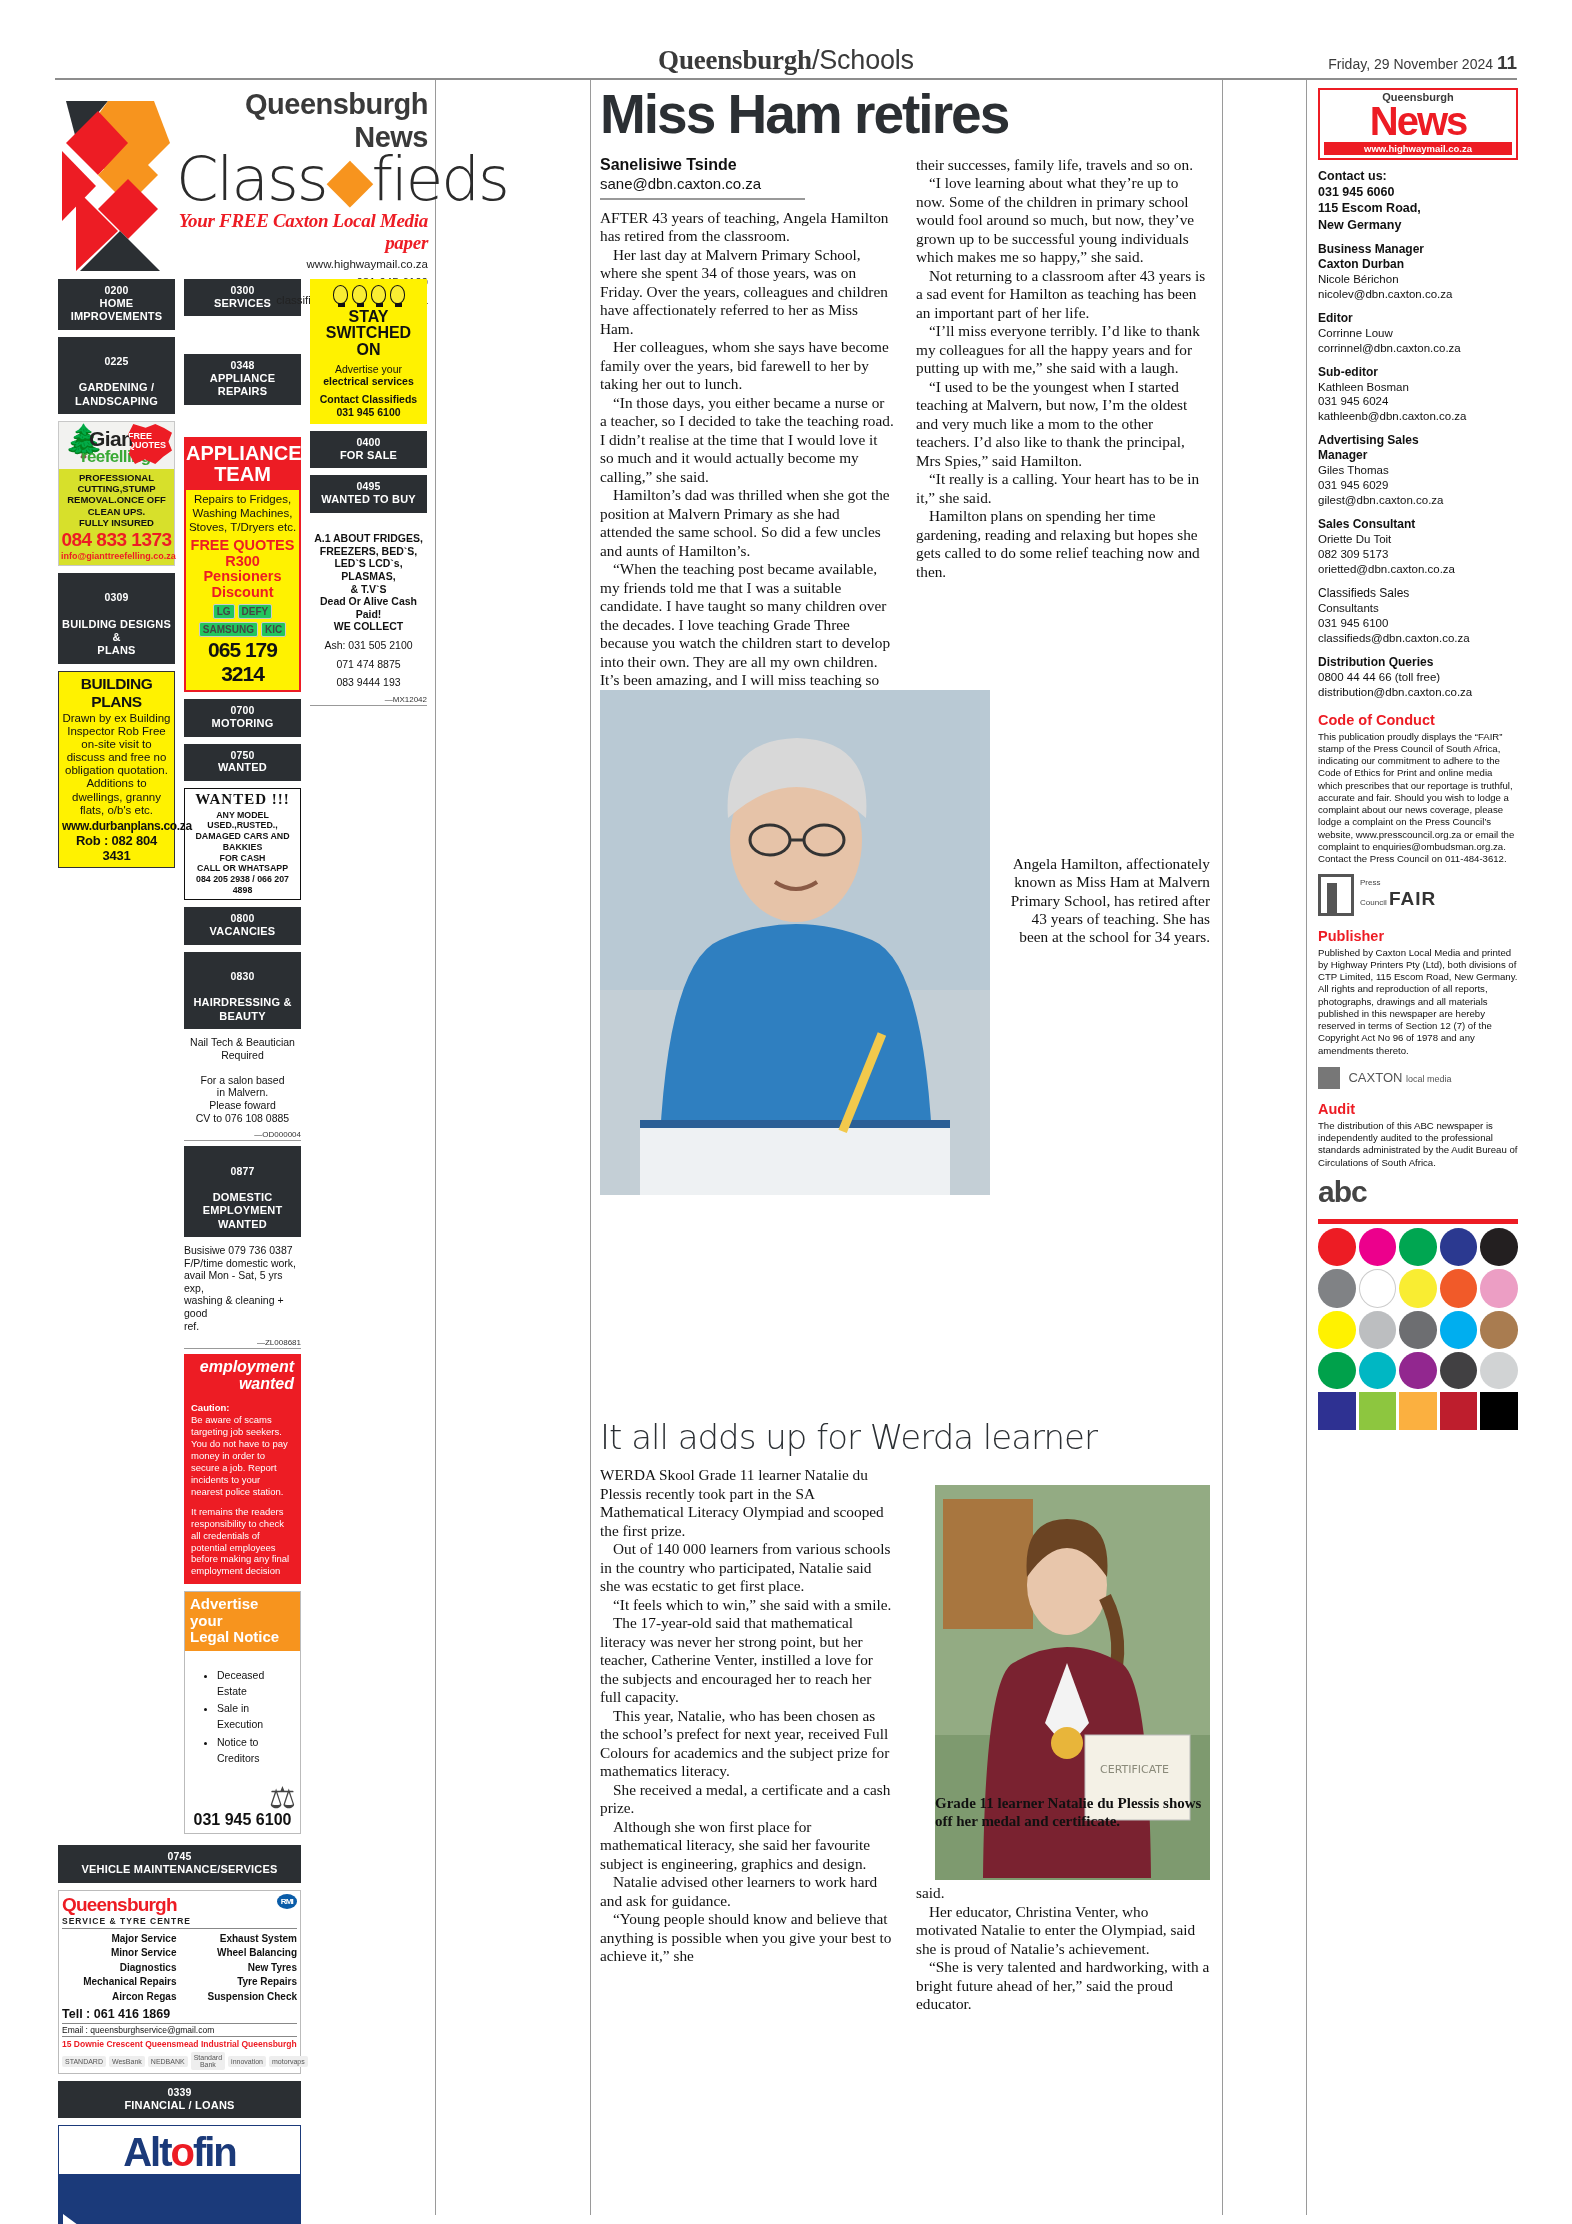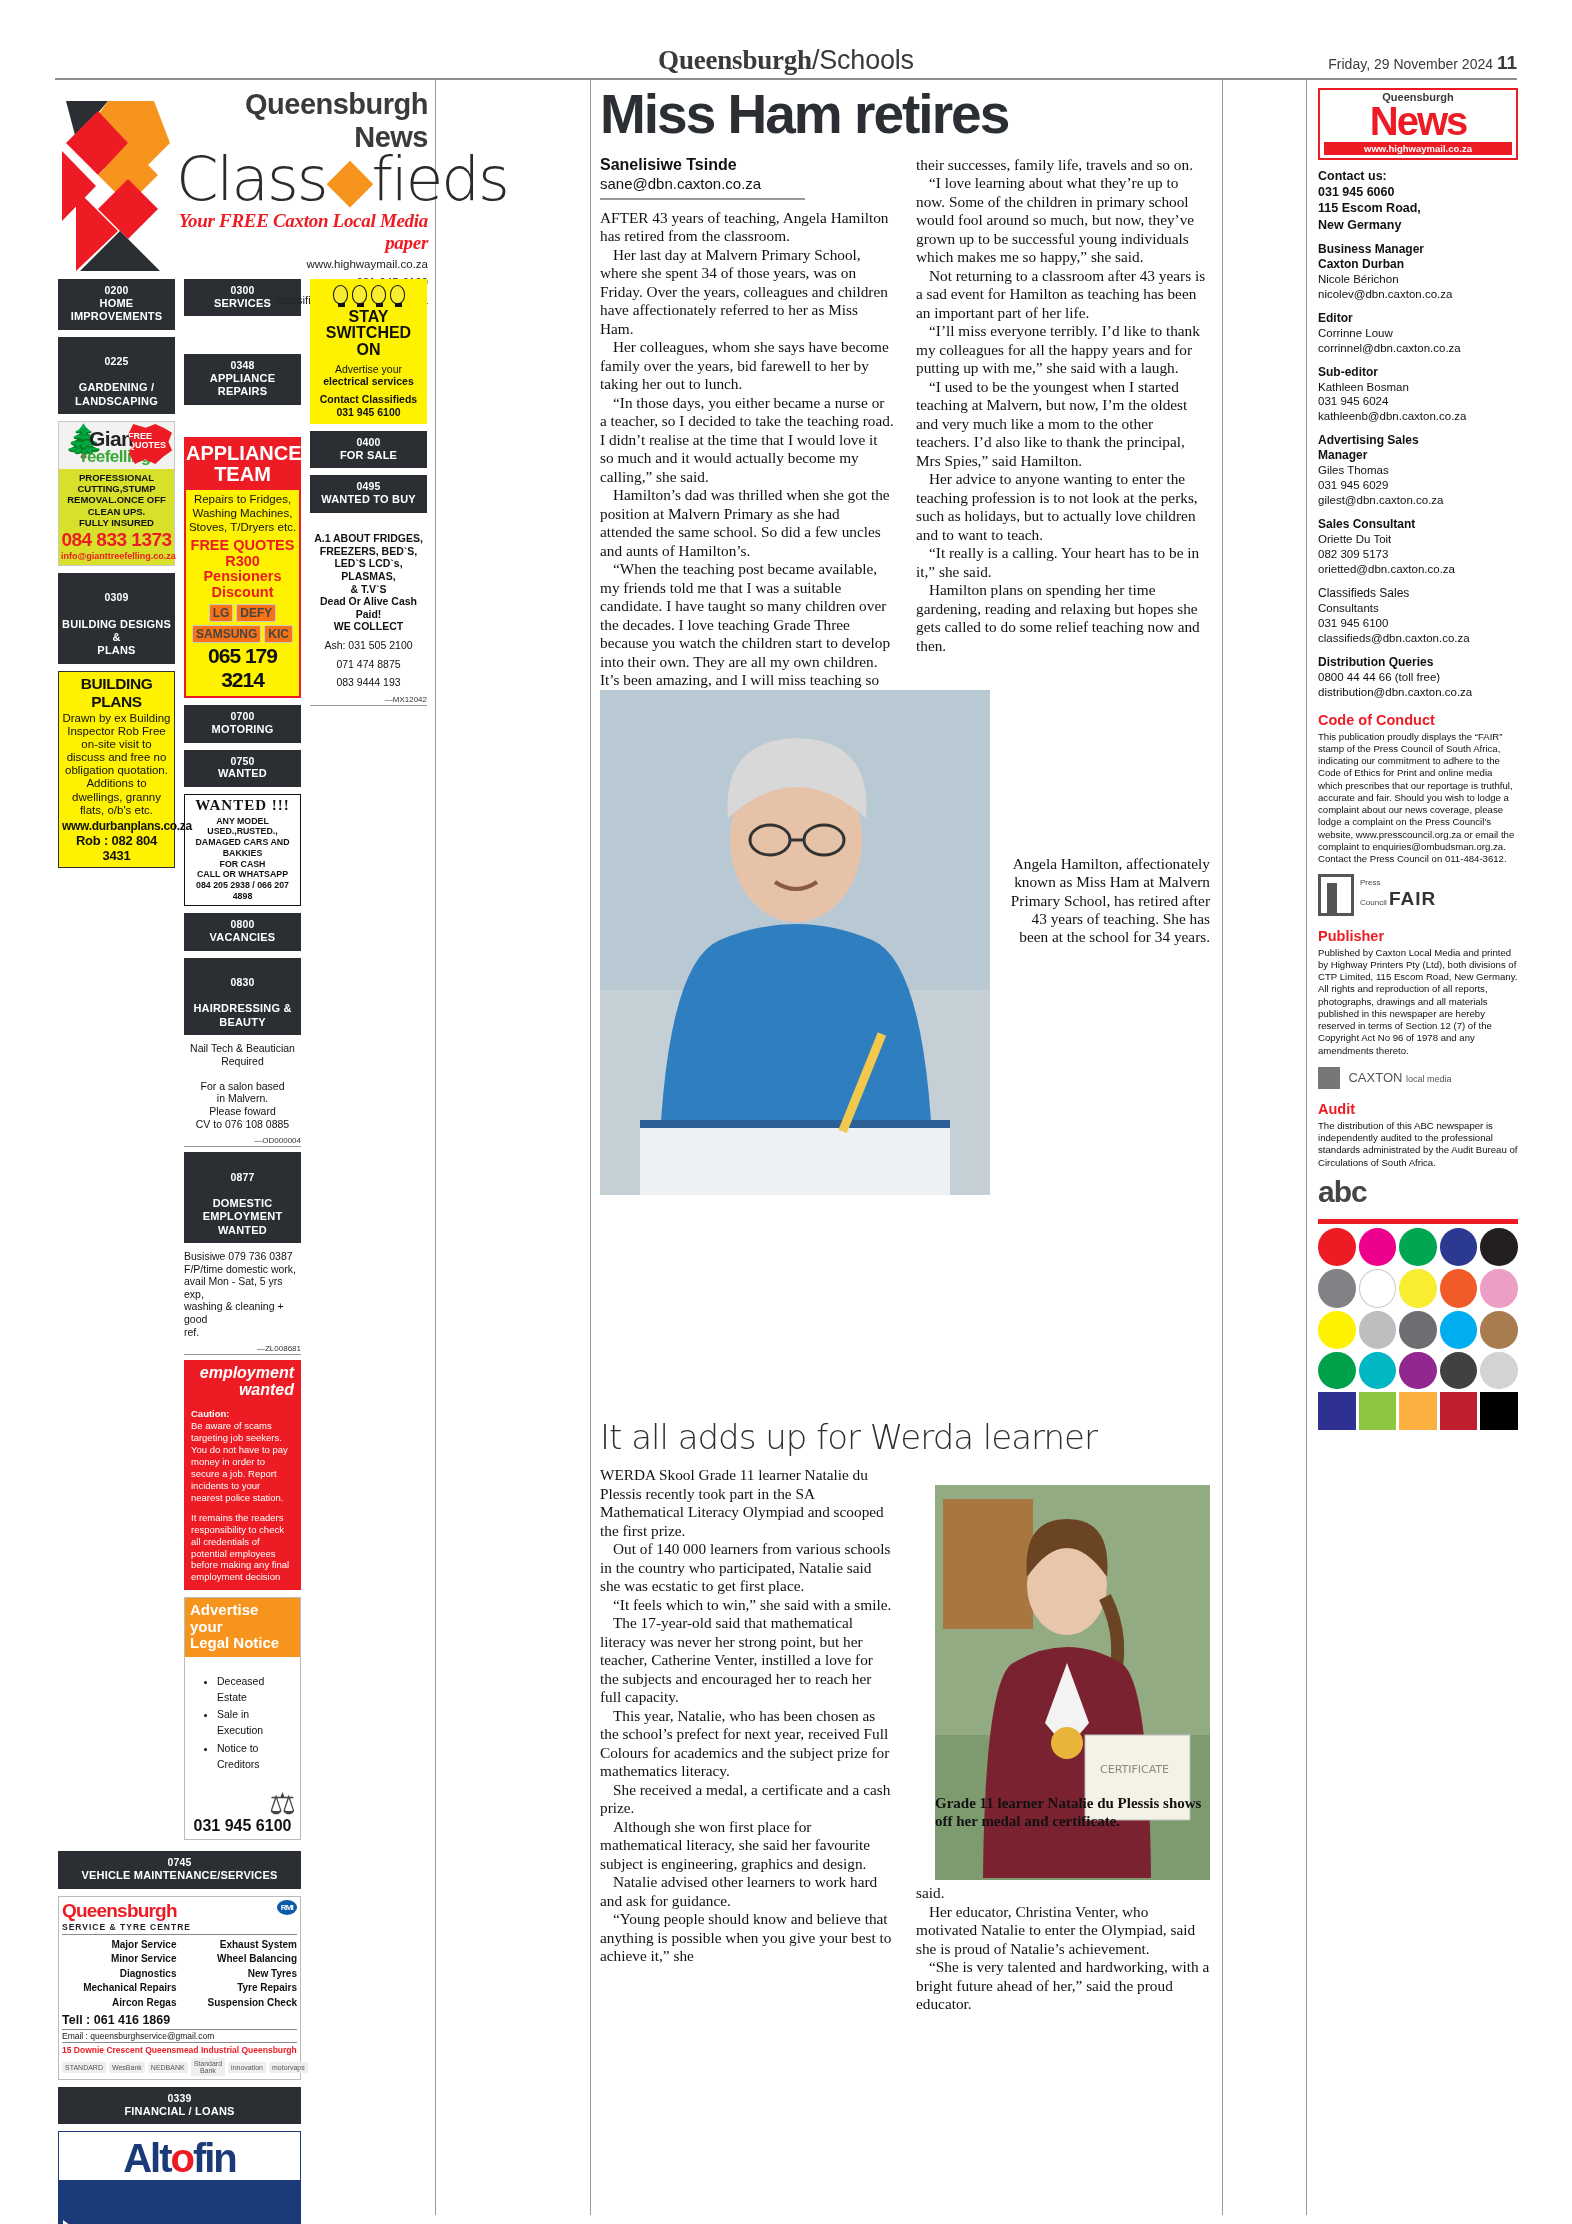--- a/index.html
+++ b/index.html
@@ -95,21 +95,21 @@
   .ad-plans .ur { font-size:12px; font-weight:bold; color:#111; margin-top:2px; letter-spacing:-.3px; }
   .ad-plans .rb { font-size:13px; font-weight:bold; color:#111; letter-spacing:-.2px; }
 
   
   .ad-appl { border:2px solid #ed1c24; }
   .ad-appl .hd { background:#ed1c24; color:#fff; text-align:center; font-size:20px; font-weight:bold; line-height:1.06; padding:4px 0 5px; }
   .ad-appl .bd { background:#fff200; text-align:center; padding:3px 2px 4px; }
   .ad-appl .bd .t { font-size:11.5px; color:#111; line-height:1.2; }
   .ad-appl .bd .fq { font-size:14.5px; font-weight:bold; color:#ed1c24; line-height:1.1; margin-top:3px; }
   .ad-appl .bd .logos { display:flex; flex-wrap:wrap; justify-content:center; gap:3px; margin:3px 0 1px; }
-  .ad-appl .bd .lg { font-size:12px; font-weight:bold; padding:1px 3px; border-radius:2px; background:#f97316; border:1px solid #ccc; color:#444;text-align:right; }
+  .ad-appl .bd .lg { font-size:10px; font-weight:bold; padding:1px 3px; border-radius:2px; background:#22c55e; border:1px solid #ccc; color:#444;text-align:right; }
   .ad-appl .bd .ph { font-size:21px; font-weight:bold; color:#111; letter-spacing:-1px; }
 
   
   .txtad { font-size:10.5px; line-height:1.2; text-align:center; color:#111; margin-bottom:6px; }
   .ref { font-size:8px; text-align:right; color:#333; border-bottom:1px solid #999; padding-bottom:1px; margin-bottom:5px;}
 
   
   .ad-switch { background:#fff200; text-align:center; padding:5px 3px 6px; }
   .ad-switch .bulbs { font-size:25px; line-height:.9; letter-spacing:2px; }
   .ad-switch .h1 { font-size:16px; font-weight:bold; color:#111; line-height:1.05; margin-top:2px; }
@@ -552,21 +552,20 @@
         <p>Many of Hamilton’s former learners have connected with her via Facebook, and it always warms her heart to learn about</p>
       </div>
     </div>
     <div class="c">
       <div class="bodytext">
         <p class="first">their successes, family life, travels and so on.</p>
         <p>“I love learning about what they’re up to now. Some of the children in primary school would fool around so much, but now, they’ve grown up to be successful young individuals which makes me so happy,” she said.</p>
         <p>Not returning to a classroom after 43 years is a sad event for Hamilton as teaching has been an important part of her life.</p>
         <p>“I’ll miss everyone terribly. I’d like to thank my colleagues for all the happy years and for putting up with me,” she said with a laugh.</p>
         <p>“I used to be the youngest when I started teaching at Malvern, but now, I’m the oldest and very much like a mom to the other teachers. I’d also like to thank the principal, Mrs Spies,” said Hamilton.</p>
-        <p>Her advice to anyone wanting to enter the teaching profession is to not look at the perks, such as holidays, but to actually love children and to want to teach.</p>
         <p>“It really is a calling. Your heart has to be in it,” she said.</p>
         <p>Hamilton plans on spending her time gardening, reading and relaxing but hopes she gets called to do some relief teaching now and then.</p>
       </div>
     </div>
   </div>
 </div>
 
 <div class="photo-main">
   <svg viewBox="0 0 390 505" width="390" height="505">
     <rect width="390" height="505" fill="#b9c9d4"></rect>

